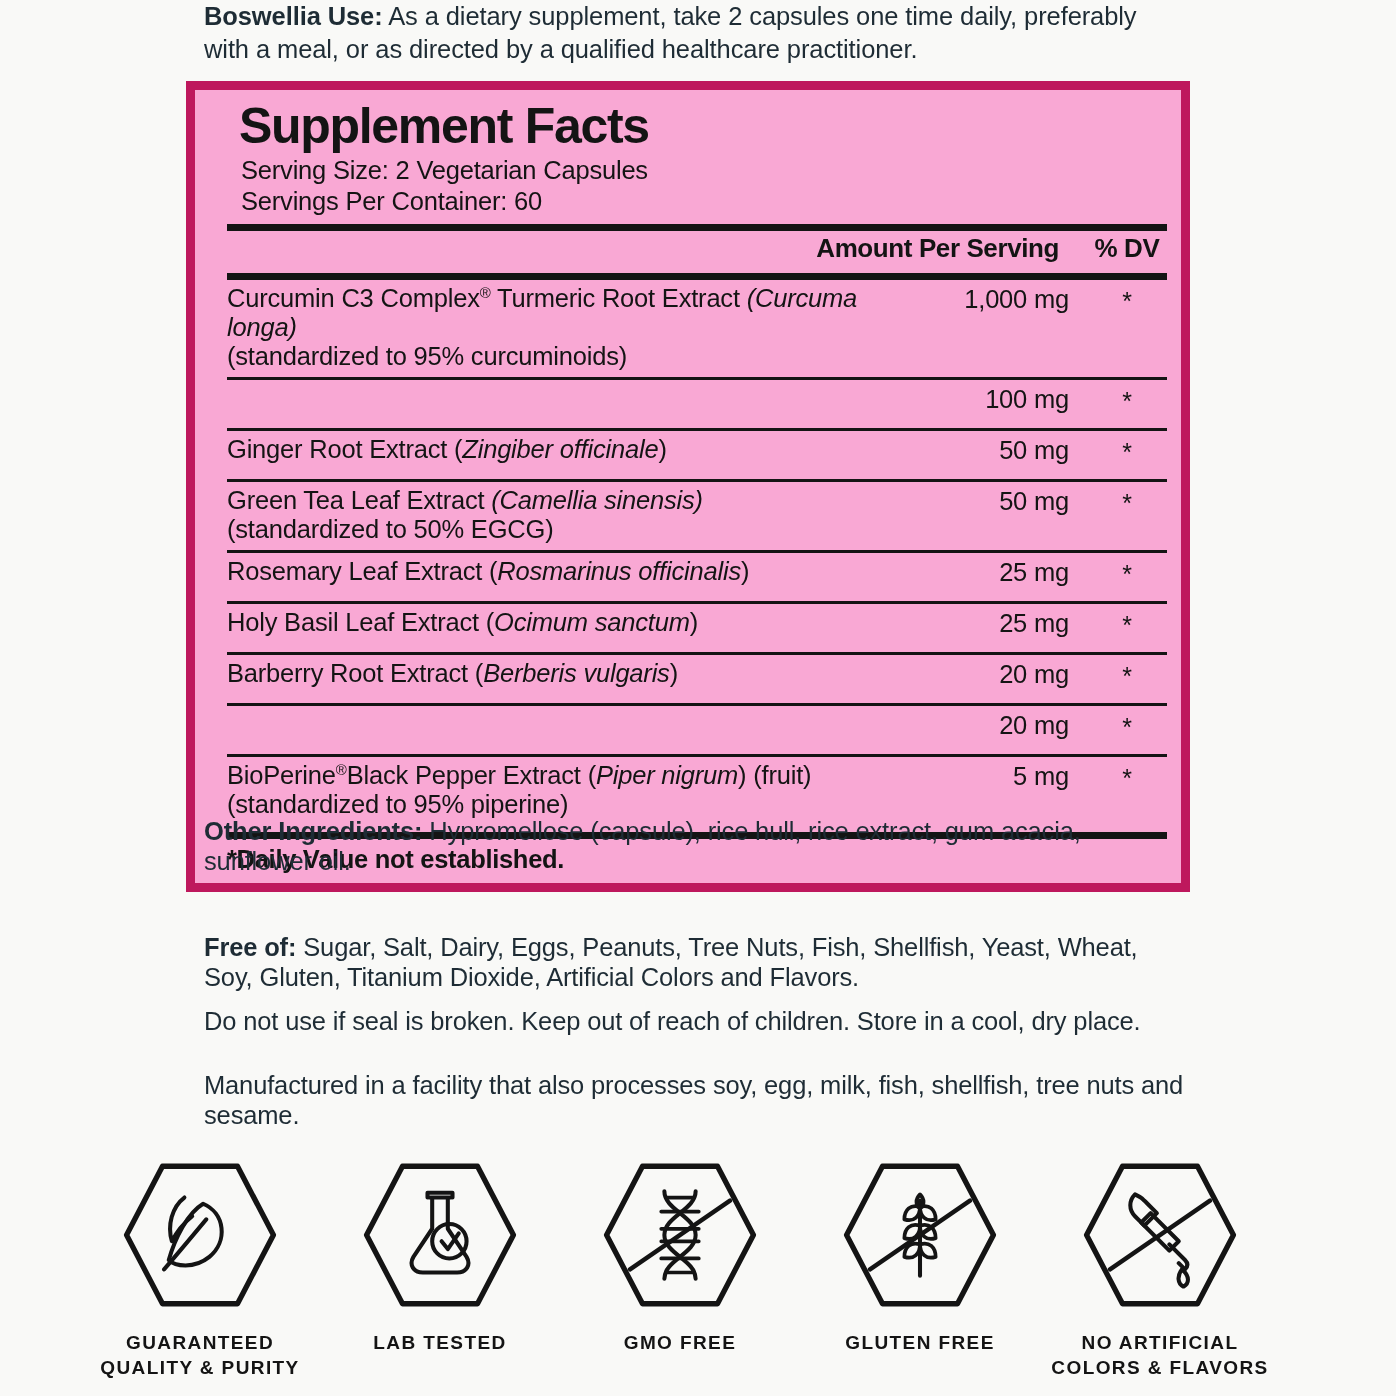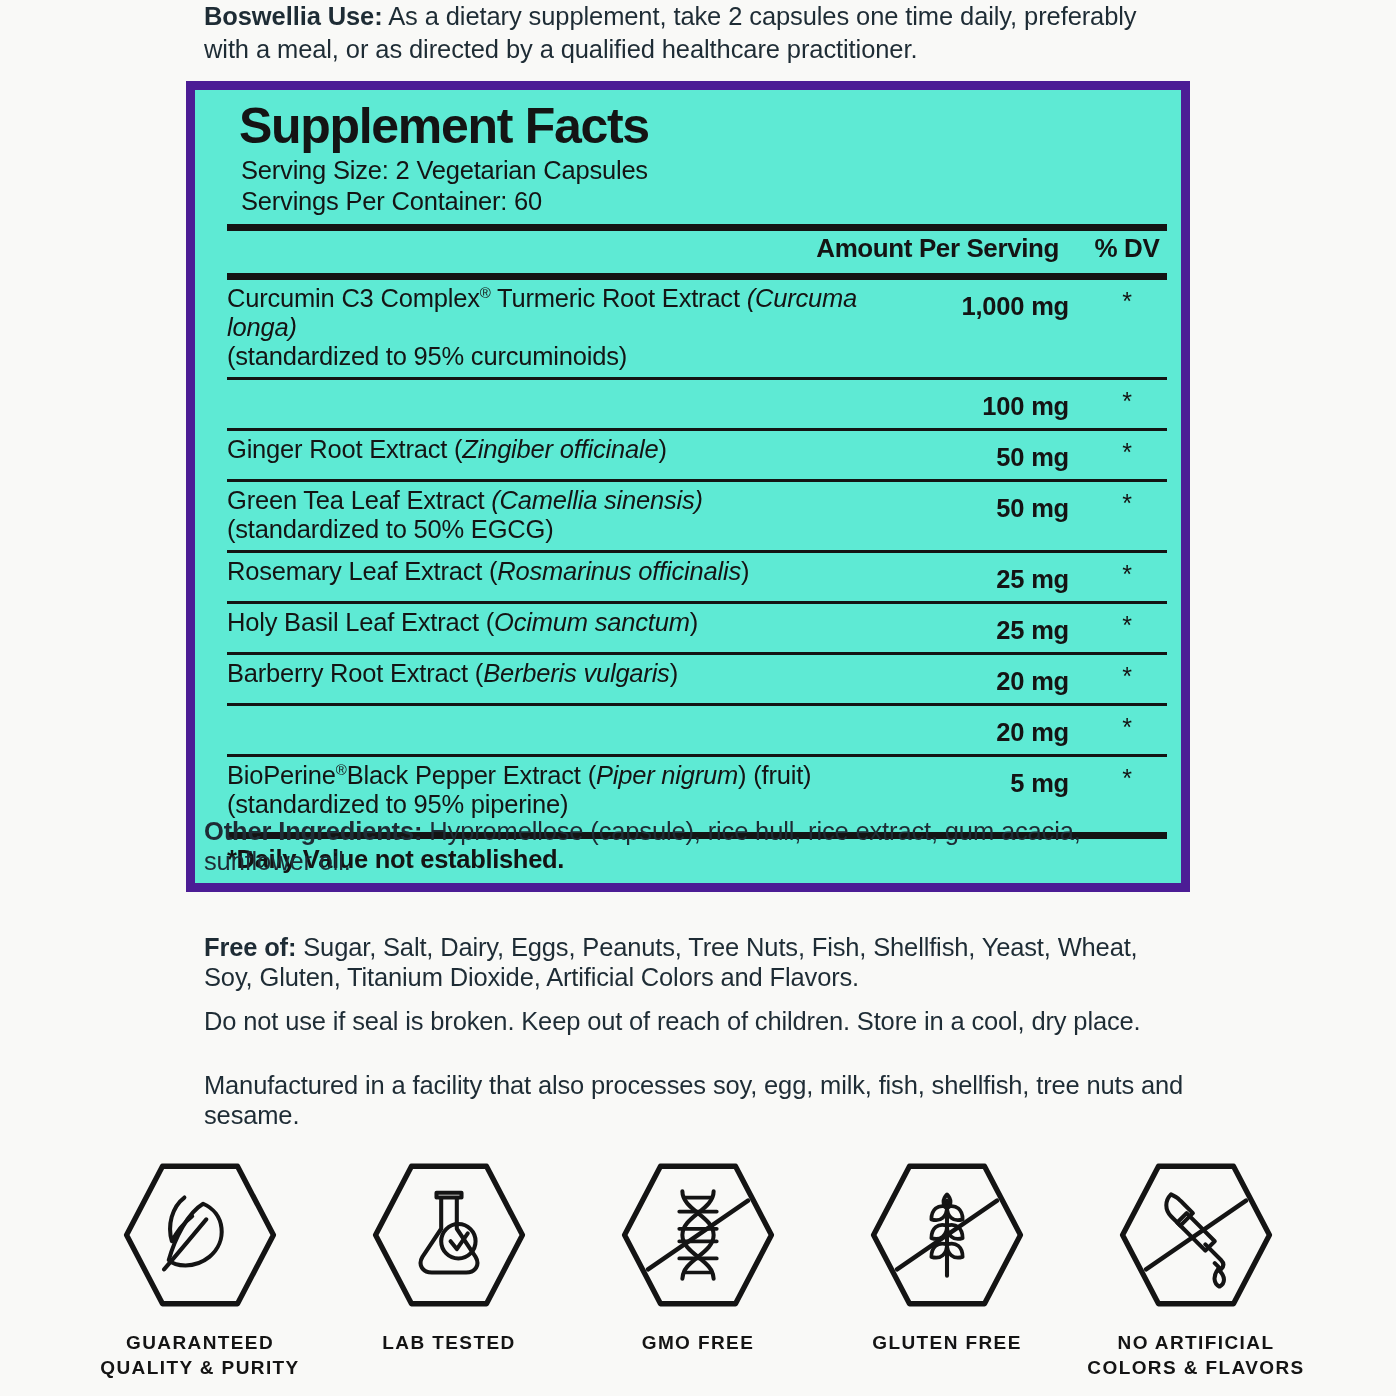--- a/index.html
+++ b/index.html
@@ -29,22 +29,22 @@
   }
   .suggested-use b { font-weight: bold; }
 
   
   .sf-panel {
     position: absolute;
     left: 186px;
     top: 81px;
     width: 1004px;
     box-sizing: border-box;
-    border: 9px solid #4c1d95;
-    background: #5eead4;
+    border: 9px solid #be185d;
+    background: #f9a8d4;
     padding: 8px 14px 9px 14px;
     color: #141414;
   }
   .sf-inner { position: relative; }
 
   .sf-title {
     font-size: 50px;
     font-weight: bold;
     line-height: 56px;
     letter-spacing: -1.3px;
@@ -111,26 +111,25 @@
   }
   .ing-name i { font-style: italic; }
   .ing-name sup {
     font-size: 15px;
     vertical-align: super;
     line-height: 0;
   }
   .ing-amt {
     position: absolute;
     right: 98px;
-    top: 12px;
+    top: 5px;
     font-size: 25.5px;
     line-height: 29px;
     letter-spacing: -0.2px;
     white-space: nowrap;
-    font-weight: bold;
   }
   .ing-dv {
     position: absolute;
     right: 0px;
     top: 7px;
     width: 80px;
     text-align: center;
     font-size: 25px;
     line-height: 29px;
   }
@@ -159,21 +158,20 @@
   #warning          { top: 1006px; }
   #facility         { top: 1070px; }
 
   
   .badges {
     position: absolute;
     left: 80px;
     top: 1160px;
     width: 1236px;
     display: flex;
-    justify-content: space-between;
     align-items: flex-start;
   }
   .badge {
     width: 240px;
     text-align: center;
   }
   .badge-hex {
     width: 158px;
     height: 150px;
     margin: 0 auto;

